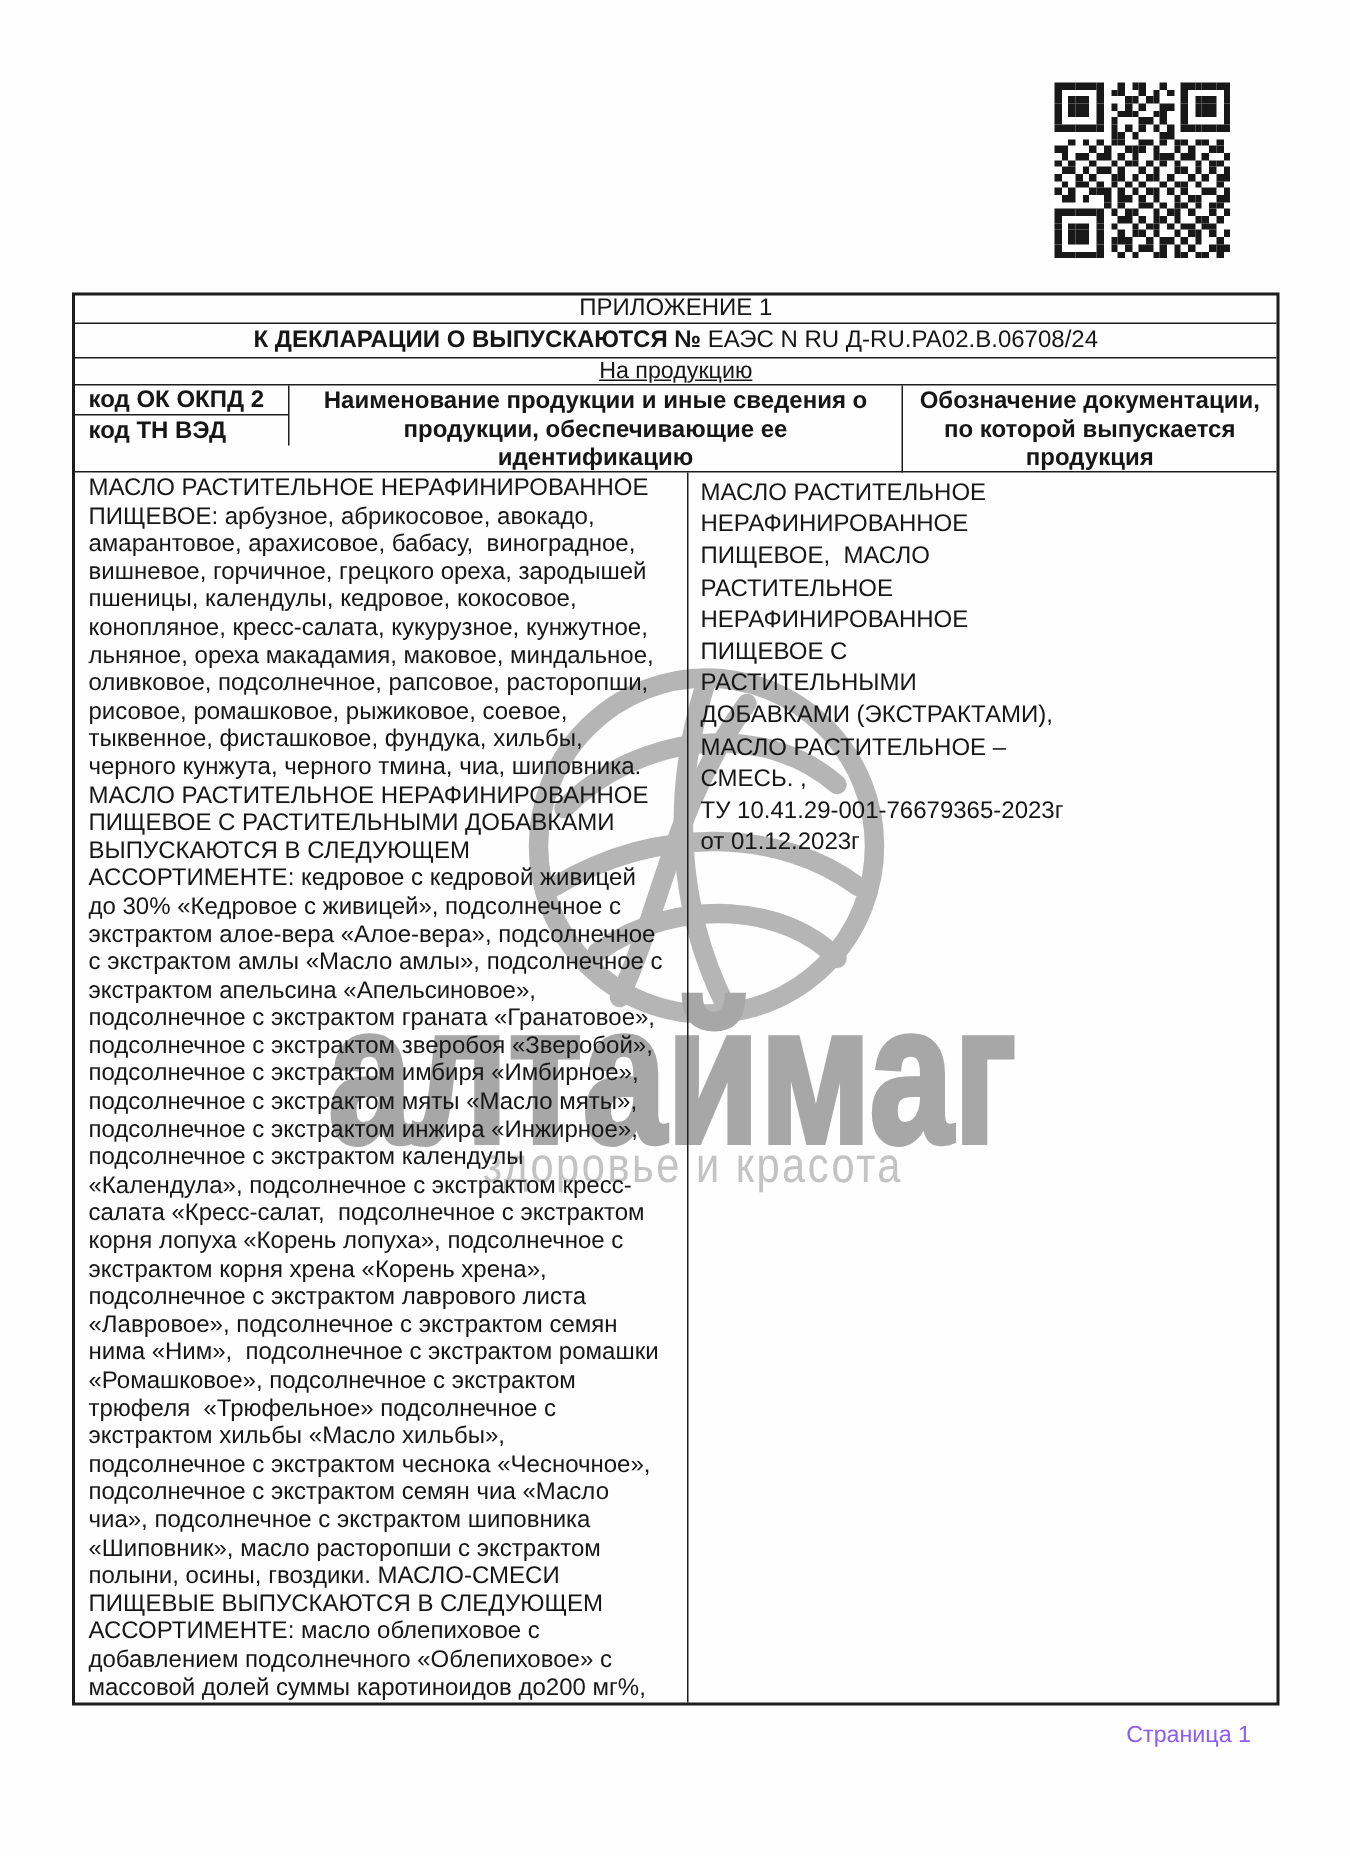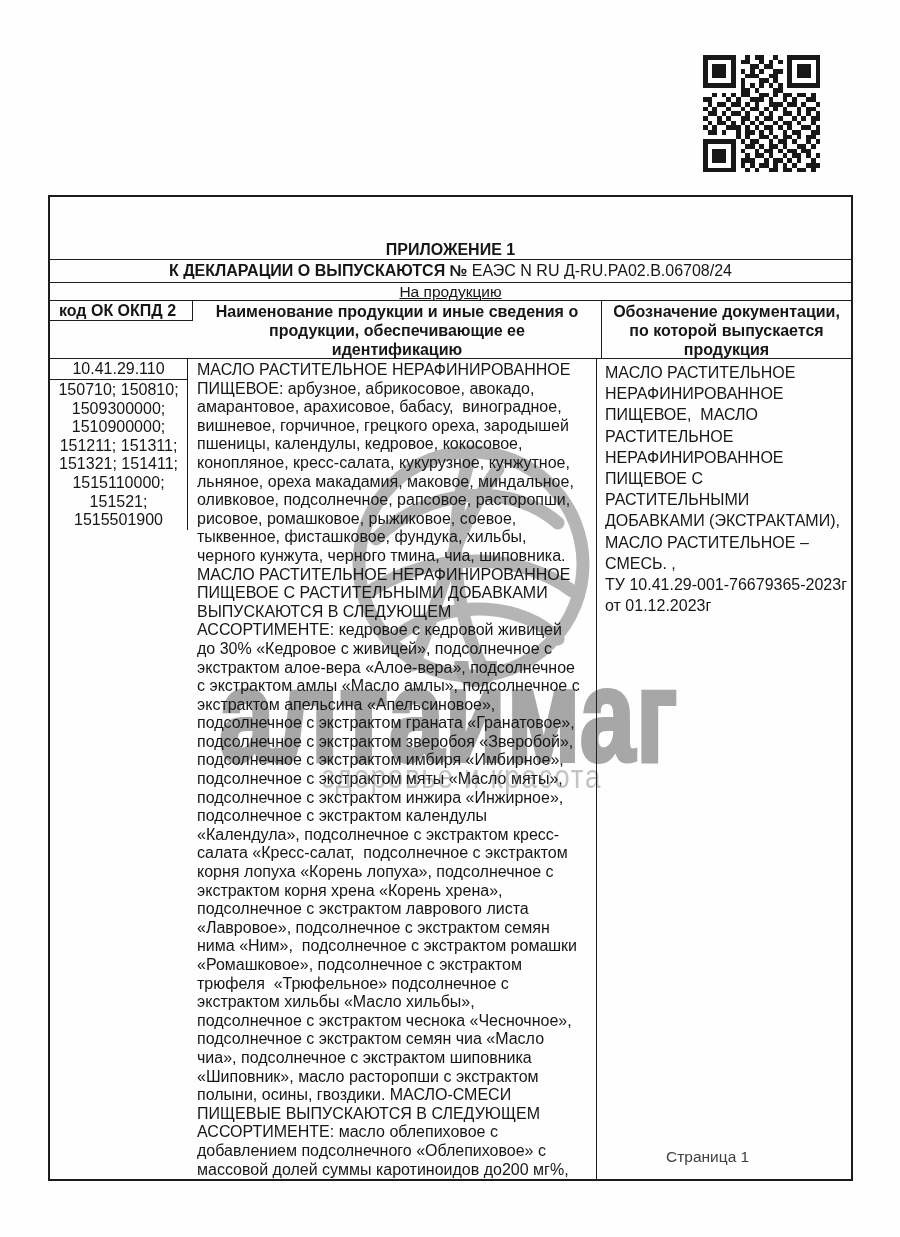--- a/index.html
+++ b/index.html
@@ -33,21 +33,21 @@
   .qr-cell { flex:1; }
   .qr-cell.on { background:#181818; }
   
   .doc-table {
     position:absolute; left:48px; top:195px; width:805px; z-index:1;
     border:2px solid #1d1d1d; background:transparent;
   }
   .t-row { border-bottom:1.5px solid #1d1d1d; }
   .t-row:last-child { border-bottom:none; }
   .r-title   { height:19px; display:flex; align-items:center; justify-content:center;
-               font-weight:bold; font-size:16px;margin-top:44px; }
+               font-weight:normal; font-size:16px; }
   .r-decl    { height:23px; display:flex; align-items:center; justify-content:center;
                font-size:16px; white-space:pre; }
   .r-decl .b { font-weight:bold; }
   .r-prod    { height:18px; display:flex; align-items:center; justify-content:center;
                font-size:15.5px;text-decoration:underline; }
   .cols { display:flex; align-items:flex-start; }
   .c1 { width:143px; border-right:1.5px solid #1d1d1d; }
   .c2 { width:409px; border-right:1.5px solid #1d1d1d; }
   .c3 { flex:1; }
   
@@ -63,22 +63,22 @@
   
   .bod { min-height:819px; }
   .b-okpd { height:21px; border-bottom:1.5px solid #1d1d1d; text-align:center;
             font-size:16px; line-height:20px; }
   .b-codes { text-align:center; font-size:16px; line-height:18.6px; padding-top:1px;
              white-space:pre; }
   .b-prod  { font-size:16px; line-height:18.6px; padding:2px 20px 0 9px; white-space:pre; }
   .b-docs  { font-size:16px; line-height:21.2px; padding:3px 4px 0 8px; white-space:pre; }
   
   .footer {
-    position:absolute; left:666px; top:1148px; width:184px; z-index:1;
-    font-size:15.5px; color:#404040;
+    position:absolute; left:650px; top:1148px; width:184px; z-index:1;
+    text-align:right; font-size:15.5px; color:#8b5cf6;
   }
 </style>
 </head>
 <body>
 
 <div class="page">
 
   <svg class="wm-emblem" width="242" height="242" viewBox="0 0 242 242">
     <g fill="none" stroke="#9d9d9d" stroke-width="13" stroke-linecap="round" opacity="0.75">
       <circle cx="121" cy="121" r="112"></circle>
@@ -777,41 +777,31 @@
 
     <div class="t-row r-decl">
       <span class="b">К ДЕКЛАРАЦИИ О ВЫПУСКАЮТСЯ № </span><span>ЕАЭС N RU Д-RU.РА02.В.06708/24</span>
     </div>
 
     <div class="t-row r-prod">На продукцию</div>
 
     <div class="t-row cols hdr">
       <div class="c1">
         <div class="h-c1a">код ОК ОКПД 2</div>
+        <div class="h-c1b">код ТН ВЭД</div>
       </div>
       <div class="c2 h-mid">Наименование продукции и иные сведения о
 продукции, обеспечивающие ее
 идентификацию</div>
       <div class="c3 h-doc">Обозначение документации,
 по которой выпускается
 продукция</div>
     </div>
 
     <div class="t-row cols bod">
-      <div class="c1">
-        <div class="b-okpd">10.41.29.110</div>
-        <div class="b-codes">150710; 150810;
-1509300000;
-1510900000;
-151211; 151311;
-151321; 151411;
-1515110000;
-151521;
-1515501900</div>
-      </div>
       <div class="c2 b-prod">МАСЛО РАСТИТЕЛЬНОЕ НЕРАФИНИРОВАННОЕ
 ПИЩЕВОЕ: арбузное, абрикосовое, авокадо,
 амарантовое, арахисовое, бабасу,  виноградное,
 вишневое, горчичное, грецкого ореха, зародышей
 пшеницы, календулы, кедровое, кокосовое,
 конопляное, кресс-салата, кукурузное, кунжутное,
 льняное, ореха макадамия, маковое, миндальное,
 оливковое, подсолнечное, рапсовое, расторопши,
 рисовое, ромашковое, рыжиковое, соевое,
 тыквенное, фисташковое, фундука, хильбы,

